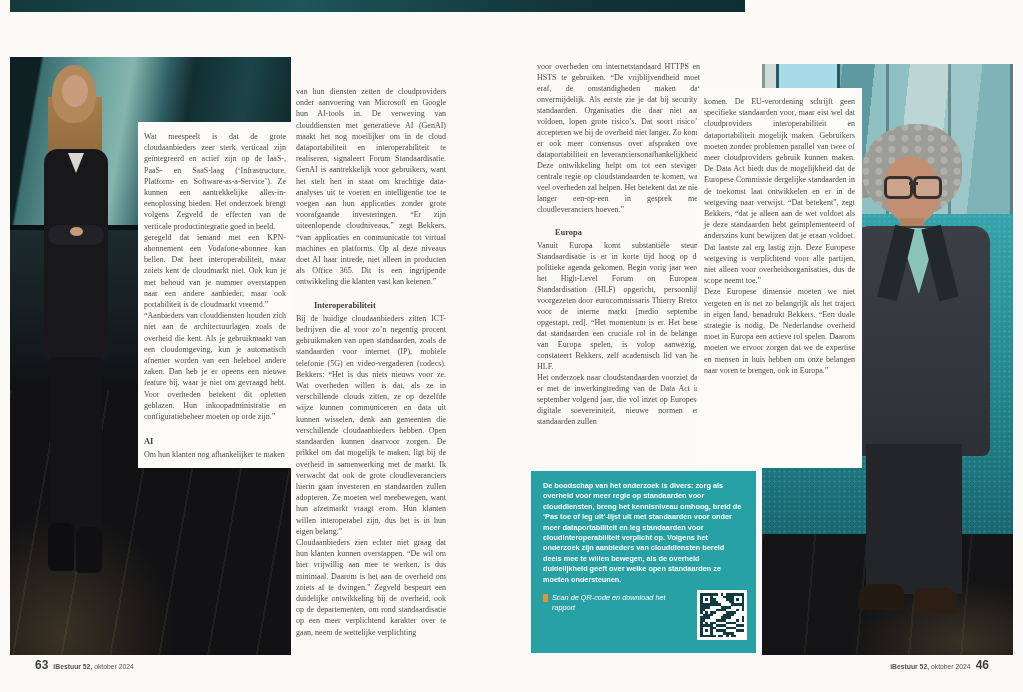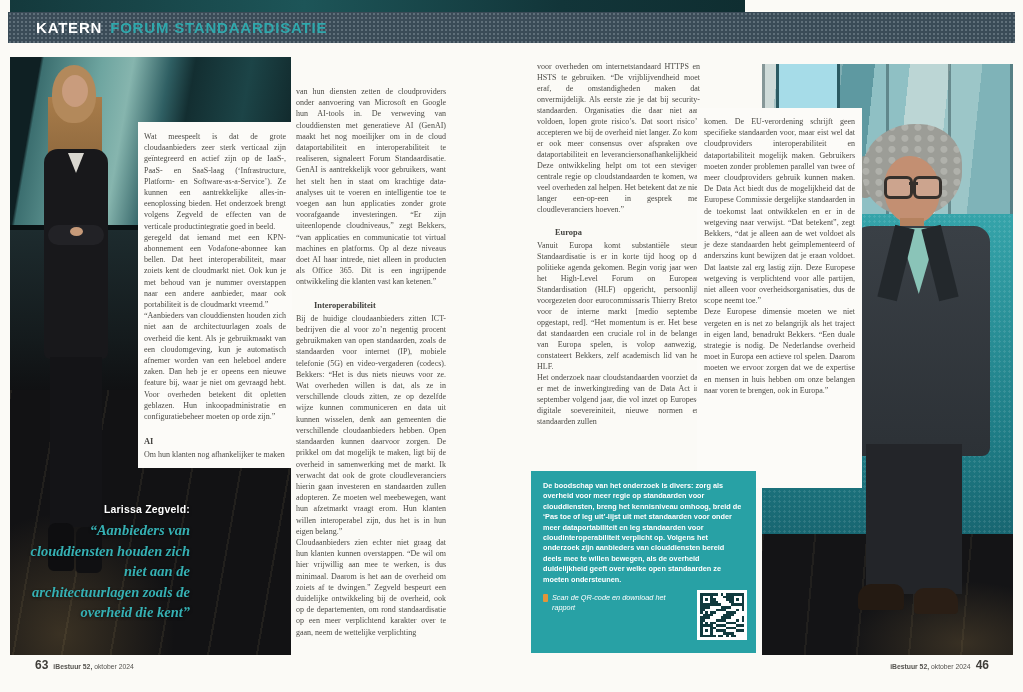--- a/index.html
+++ b/index.html
@@ -69,21 +69,21 @@
   .rb-shoe2{left:152px;top:524px;width:44px;height:26px;background:#2a1e15;border-radius:10px 14px 4px 4px;}
   
   .col{position:absolute;z-index:2;color:#4b4a45;font-size:8px;line-height:11.2px;text-align:justify;overflow:hidden;}
   .col p{margin:0;}
   .col h4{margin:12px 0 2px 0;font-size:8.4px;color:#444340;}
   .col h4.indent{margin-left:18px;}
   .col1{left:138px;top:122px;width:154px;height:346px;background:#fcfbf8;box-sizing:border-box;padding:9px 6px 6px 6px;}
   .col1 h4{margin-top:14px;}
   .col2{left:296px;top:86px;width:150px;height:578px;}
   .col3{left:537px;top:61px;width:163px;height:402px;line-height:11px;}
-  .col4{left:697px;top:108px;width:165px;height:380px;background:#fcfbf8;box-sizing:border-box;padding:8px 7px;}
+  .col4{left:697px;top:88px;width:165px;height:380px;background:#fcfbf8;box-sizing:border-box;padding:8px 7px;}
   
   .rapport{position:absolute;left:531px;top:471px;width:225px;height:182px;background:#28a1a5;z-index:2;
     box-sizing:border-box;padding:10px 12px;color:#ffffff;}
   .rapport h3{margin:0 0 6px 0;font-size:16px;font-family:"Liberation Serif",serif;letter-spacing:.3px;}
   .rapport .rbody{margin:0;font-family:"Liberation Sans",sans-serif;font-weight:bold;font-size:7.3px;line-height:10.4px;}
   .rapport .note{margin-top:8px;width:138px;font-family:"Liberation Sans",sans-serif;font-style:italic;
     font-size:7.3px;line-height:10px;display:flex;gap:4px;align-items:flex-start;}
   .dl-icon{flex:0 0 auto;width:5px;height:8px;background:#e2953a;border-radius:1px;margin-top:1px;}
   .qr{position:absolute;right:9px;bottom:13px;width:50px;height:50px;background:#ffffff;padding:3px;box-sizing:border-box;}
   .qr-grid{position:relative;width:44px;height:44px;}
@@ -104,24 +104,20 @@
   .footer .pageno{font-size:12px;font-weight:bold;color:#3f3d39;}
   .footer-left{left:35px;}
   .footer-right{right:34px;}
 </style>
 </head>
 <body>
 
 <div class="page">
 
   <div class="top-strip"></div>
-  <div class="header-bar">
-    <span class="kicker">KATERN</span>
-    <span class="sect">FORUM STANDAARDISATIE</span>
-  </div>
 
   <div class="photo photo-left">
     <div class="pl-glass"></div>
     <div class="pl-sill"></div>
     <div class="pl-mid"></div>
     <div class="pl-floor"></div>
     <div style="position:absolute;left:0;top:0;width:100%;height:100%;">
       <div class="lz-hairlong"></div>
       <div class="lz-hair"></div>
       <div class="lz-face"></div>
@@ -344,24 +340,20 @@
           <i style="left:13px;top:41.6px"></i>
           <i style="left:18.2px;top:41.6px"></i>
           <i style="left:20.8px;top:41.6px"></i>
           <i style="left:26px;top:41.6px"></i>
           <i style="left:31.200000000000003px;top:41.6px"></i>
           <i style="left:33.800000000000004px;top:41.6px"></i>
         </div>
     </div>
   </div>
 
-  <div class="pull pull-left">
-    <div class="qname">Larissa Zegveld:</div>
-    <div class="qtext">“Aanbieders van clouddiensten houden zich niet aan de architectuurlagen zoals de overheid die kent”</div>
-  </div>
 
   <div class="footer footer-left">
     <span class="pageno">63</span>
     <span class="issue"><b>iBestuur 52,</b> <span>oktober 2024</span></span>
   </div>
   <div class="footer footer-right">
     <span class="issue"><b>iBestuur 52,</b> <span>oktober 2024</span></span>
     <span class="pageno">46</span>
   </div>
 

